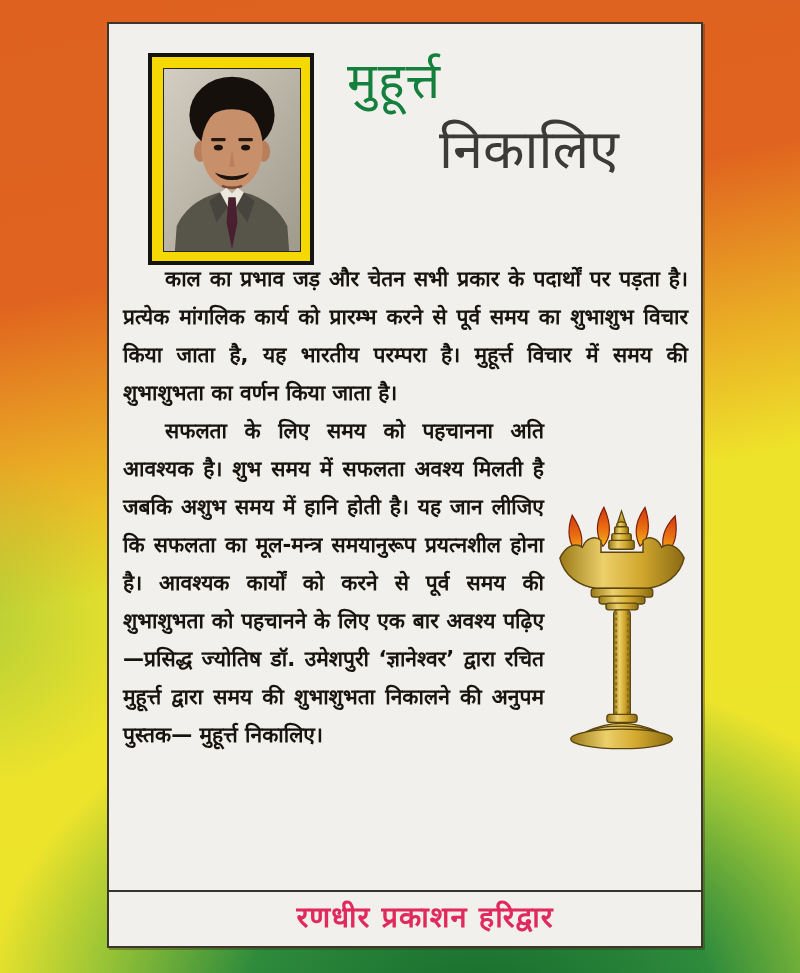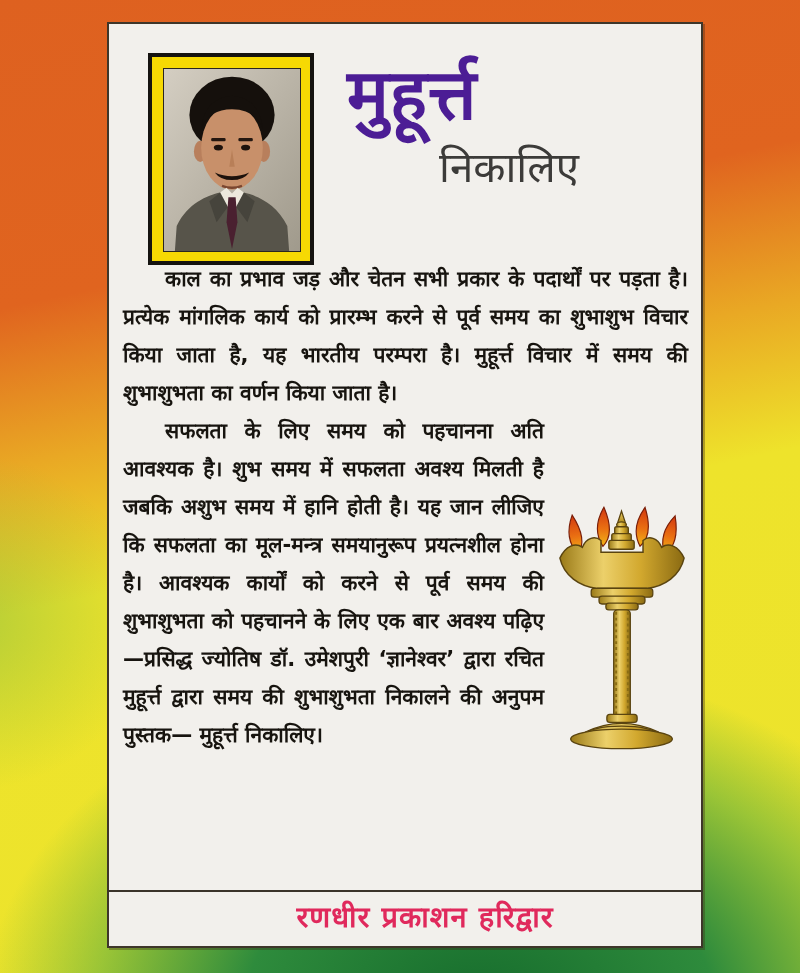--- a/index.html
+++ b/index.html
@@ -34,29 +34,29 @@
   .photo-inner {
     width: 100%; height: 100%;
     border: 1px solid #2a2620;
     overflow: hidden;
     background: #b9b1a3;
   }
   .photo-inner svg { display: block; width: 100%; height: 100%; }
 
   .titles { position: absolute; left: 238px; top: 24px; width: 340px; }
   .title-main {
-    font-size: 70px;
-    font-weight: bold;
-    color: #4c1d95;
+    font-size: 50px;
+    font-weight: normal;
+    color: #15803d;
     line-height: 1.35;
     letter-spacing: 1px;
     white-space: nowrap;
   }
   .title-sub {
-    font-size: 42px;
+    font-size: 54px;
     font-weight: normal;
     color: #3c3b39;
     margin: -6px 0 0 92px;
     white-space: nowrap;
   }
 
   
   .blurb {
     position: absolute;
     top: 236px; left: 14px; right: 13px;

